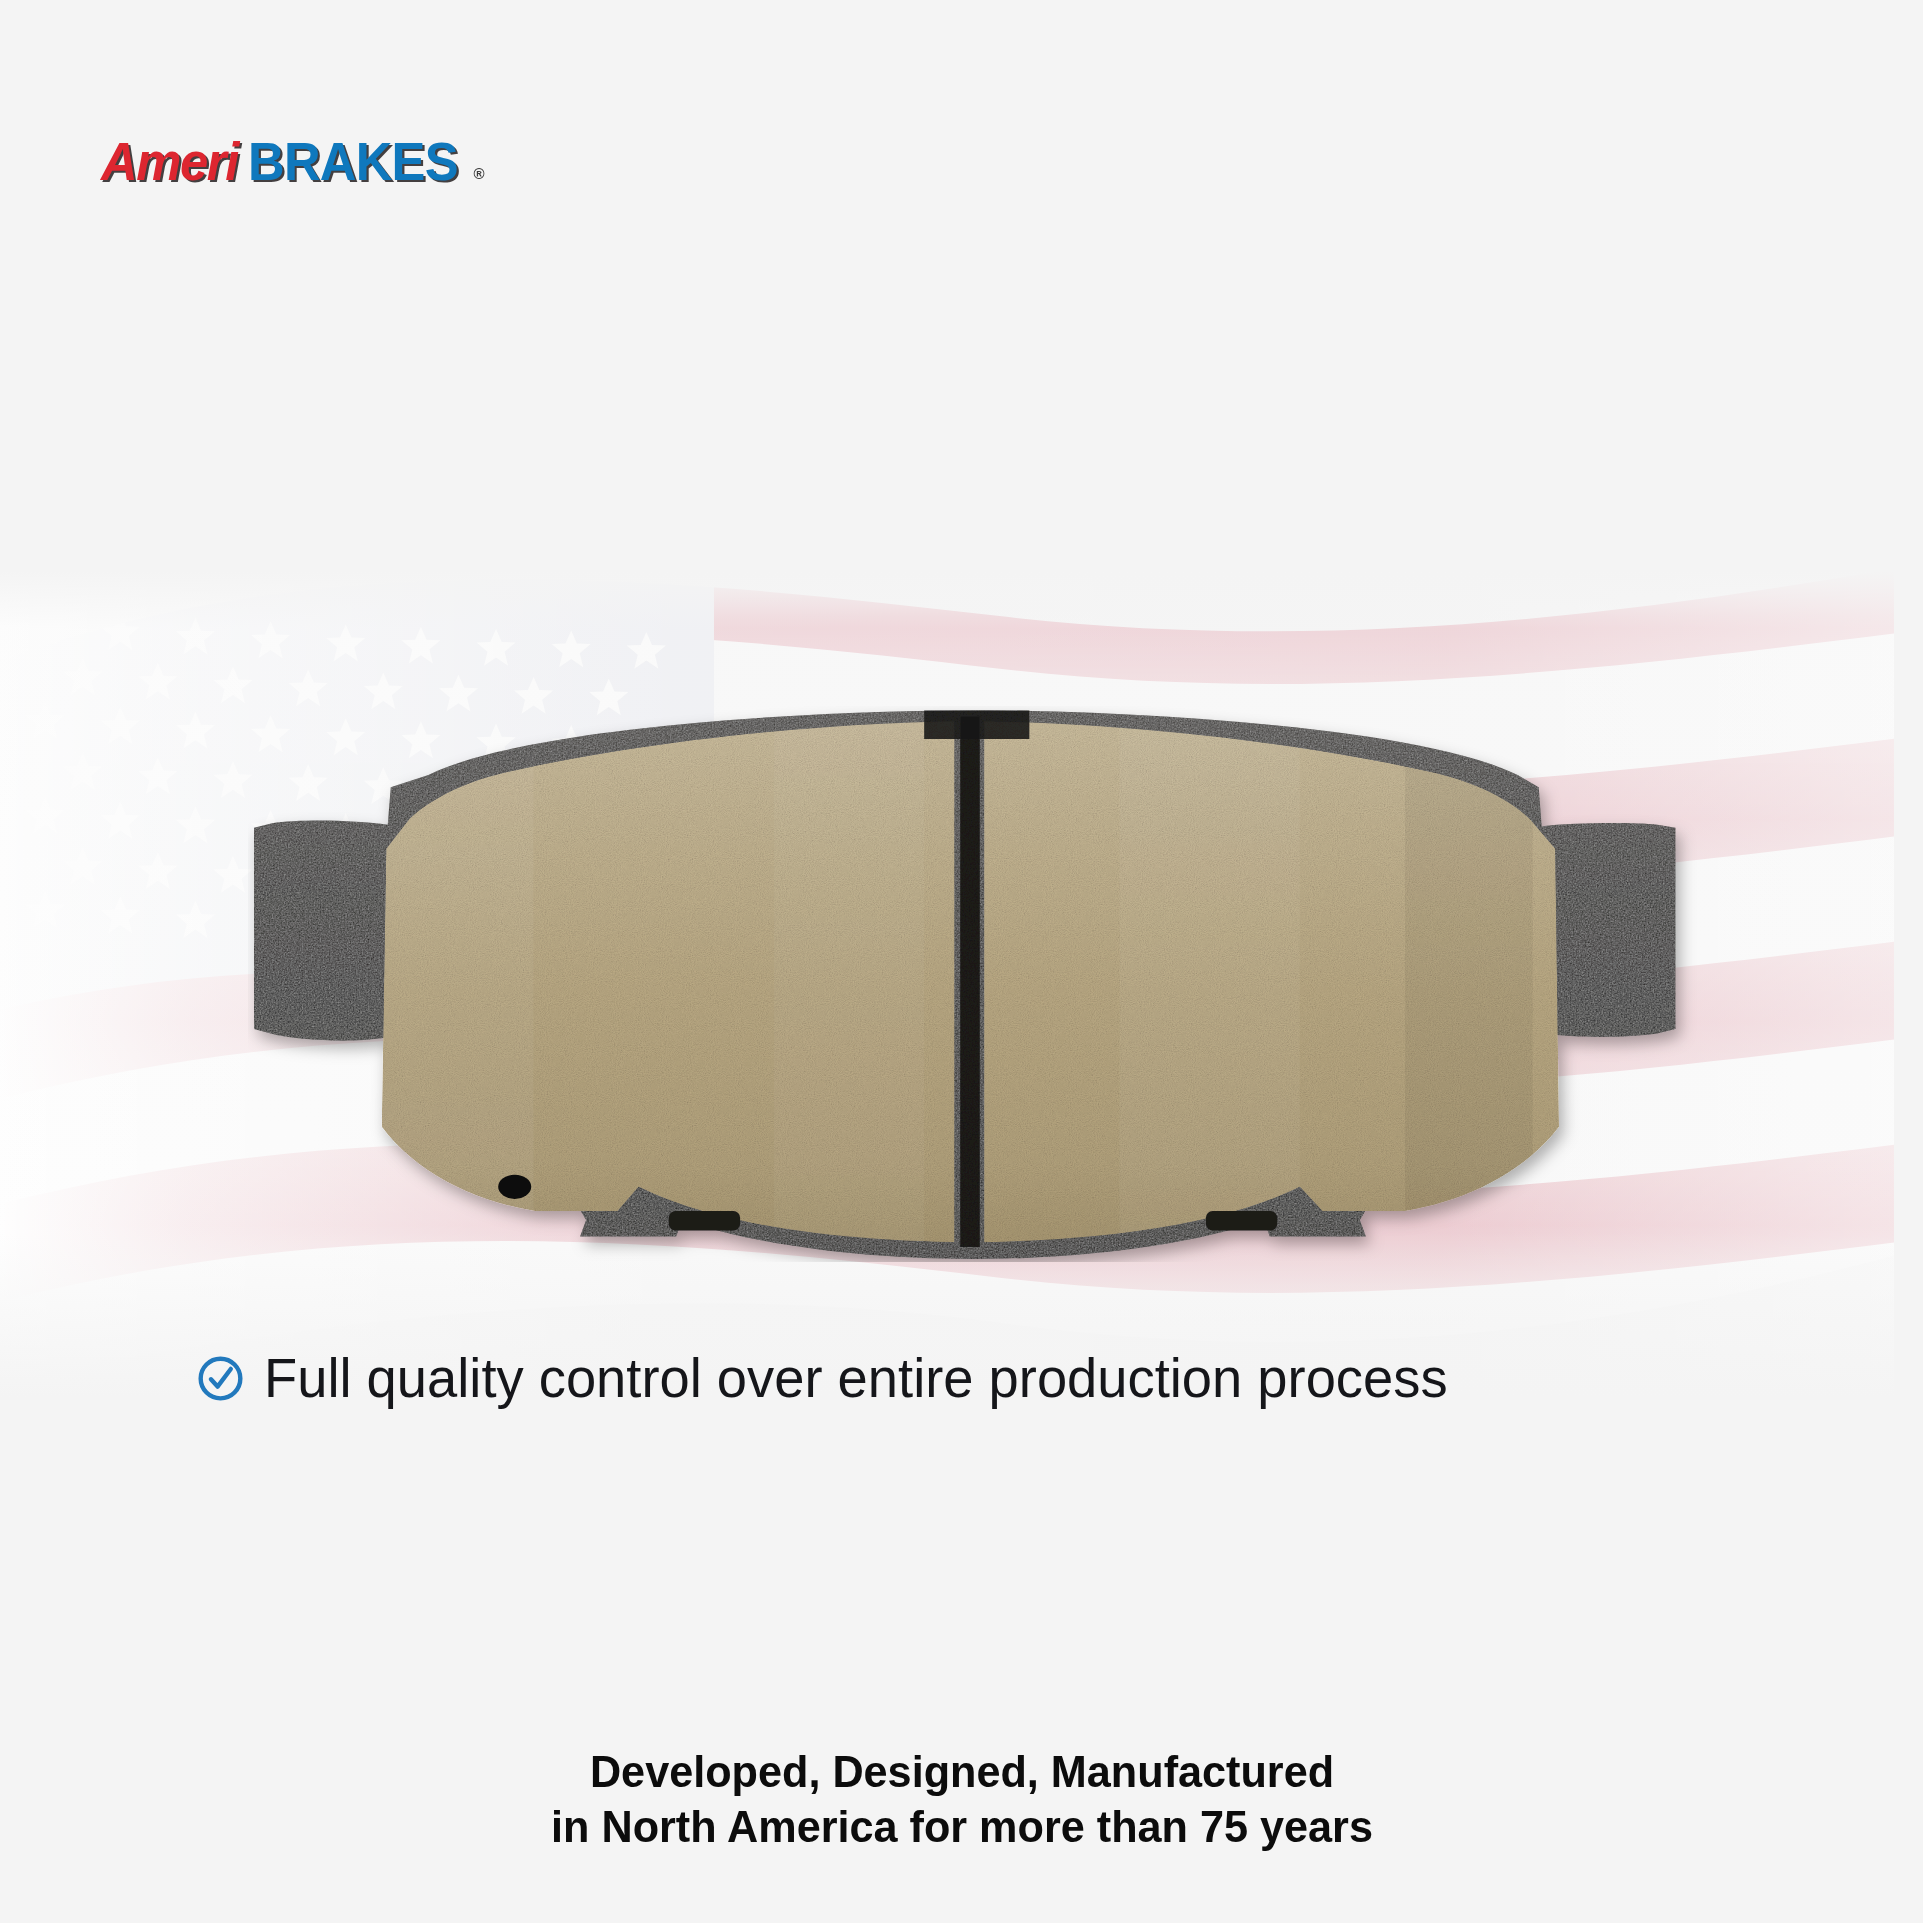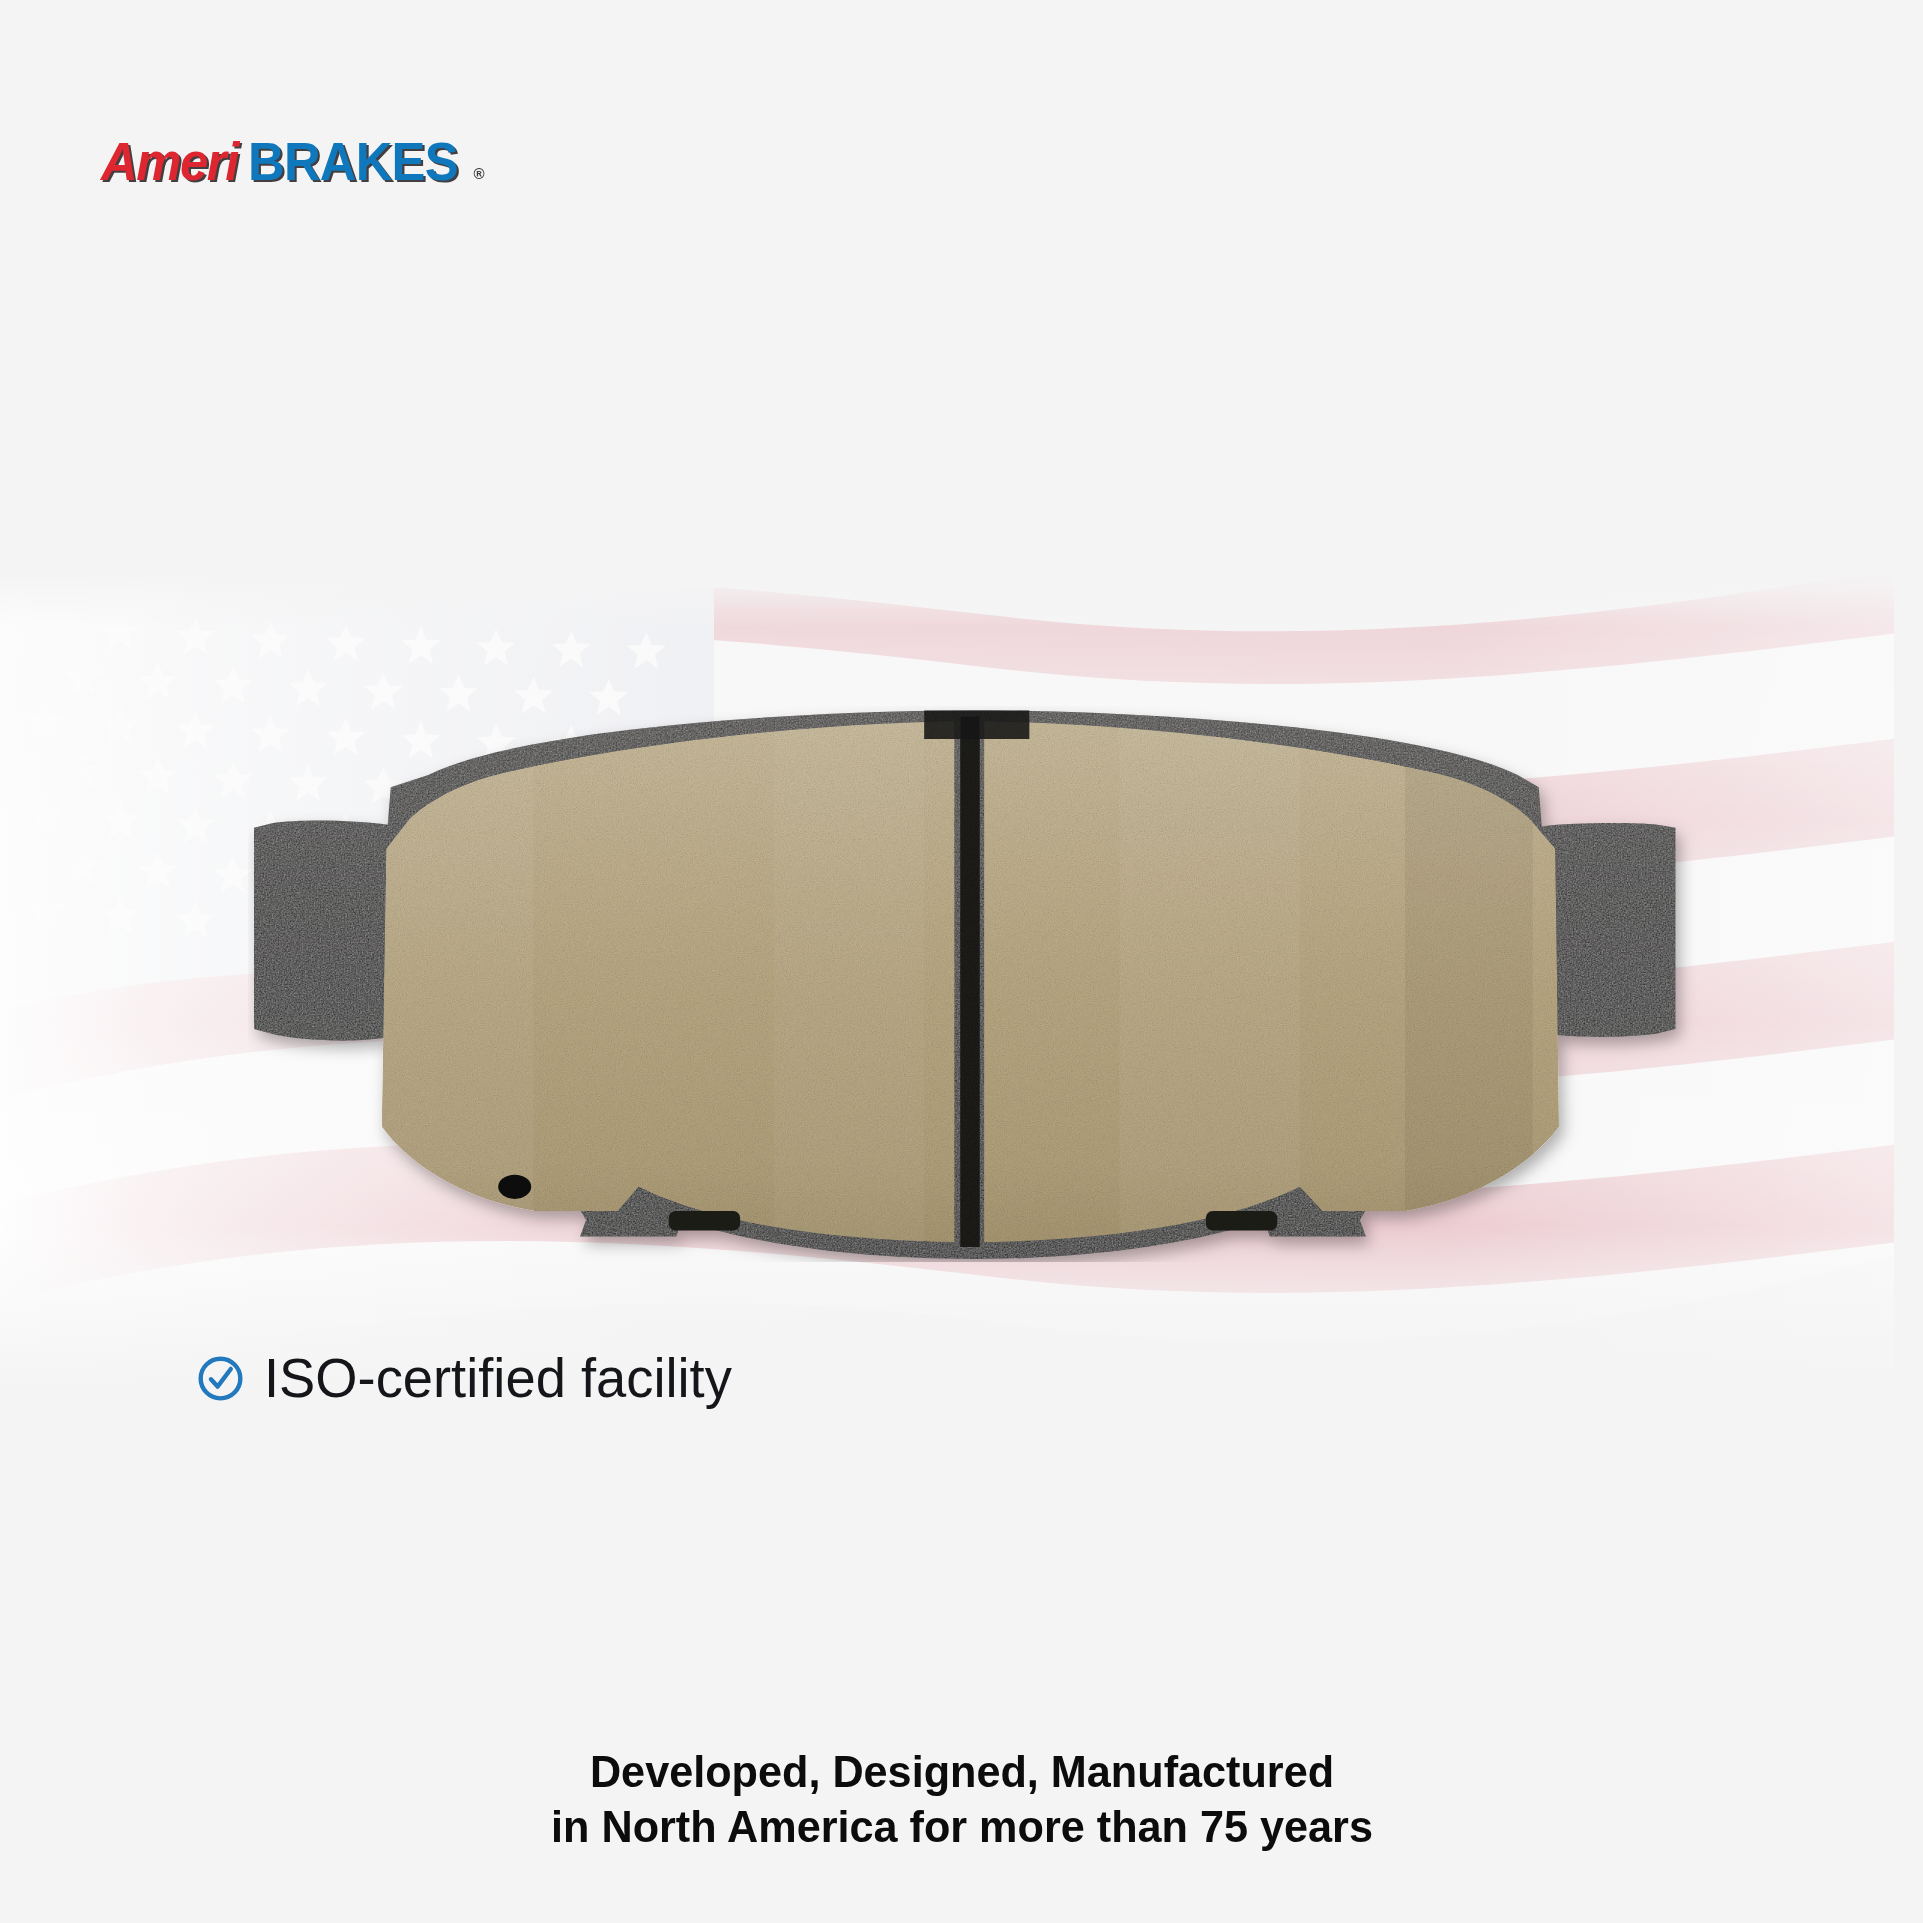--- a/index.html
+++ b/index.html
@@ -387,31 +387,31 @@
 
         <rect x="8" y="162" width="180" height="278" rx="12" fill="none"></rect>
         <rect x="1722" y="162" width="178" height="278" rx="12" fill="none"></rect>
       </g>
     </svg>
   </div>
 
   <div class="features">
 
 
-
-
     <div class="feat-row">
       <span class="feat-icon">
         <svg viewBox="0 0 64 64">
           <circle cx="32" cy="32" r="27" fill="none" stroke="#2279bd" stroke-width="6"></circle>
           <path d="M19 33 L28 43 L46 19" fill="none" stroke="#2279bd" stroke-width="6" stroke-linecap="round" stroke-linejoin="round"></path>
         </svg>
       </span>
-      <span class="feat-text">ISO-certified facility</span>
+      <span class="feat-text">Full quality control over entire production process</span>
     </div>
+
+
 
   </div>
 
   <div class="footer">
     <span class="footer-line">Developed, Designed, Manufactured</span>
     <span class="footer-line">in North America for more than 75 years</span>
   </div>
 
 </div>
 

